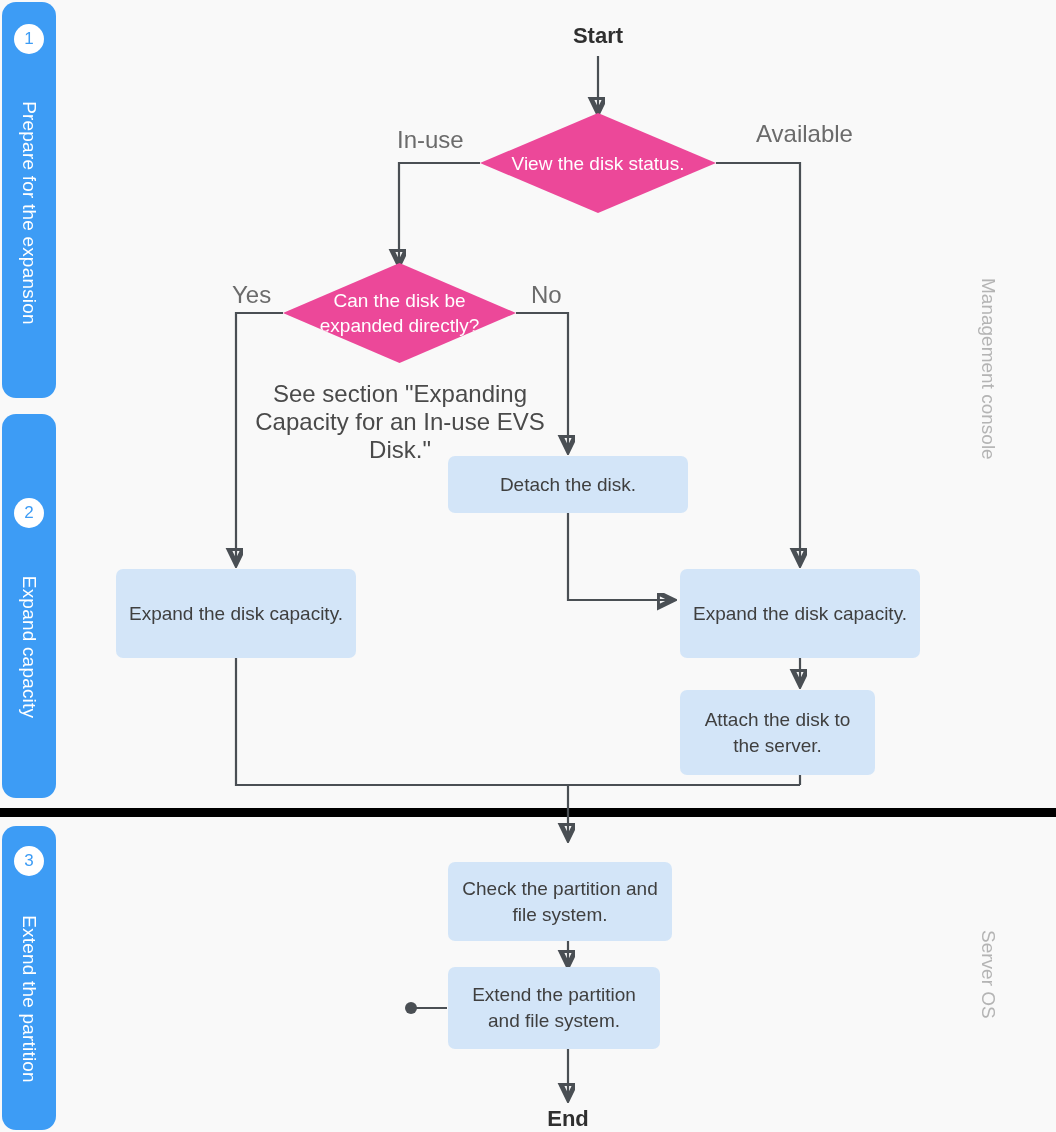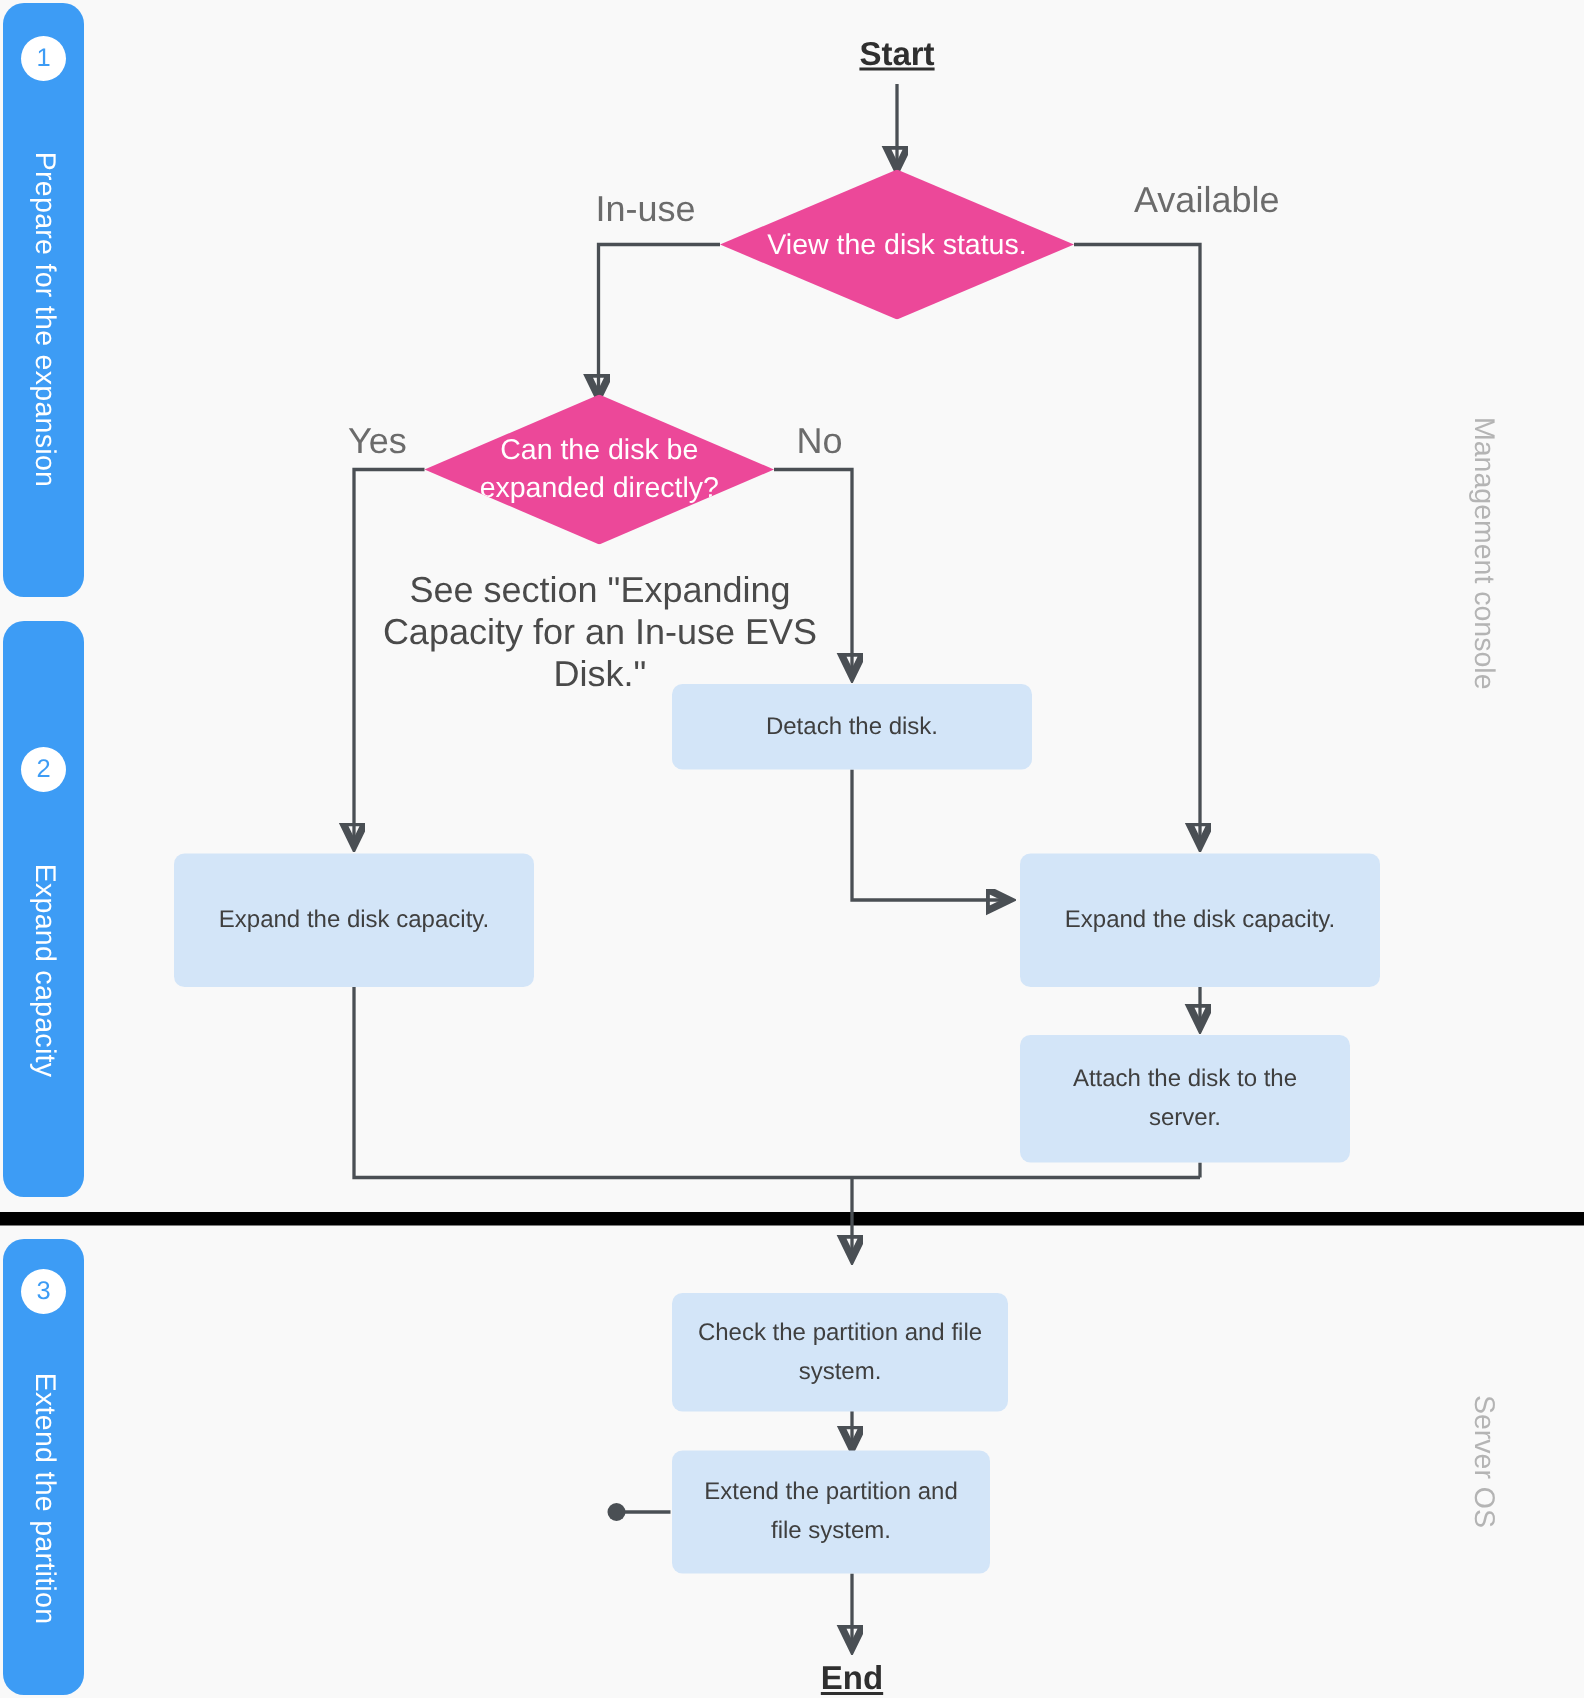--- a/index.html
+++ b/index.html
@@ -60,21 +60,21 @@
   }
   #lane-console{left:999px;top:278px;}
   #lane-os{left:999px;top:930px;}
 
   
   .pbox{
     position:absolute;
     background:#d3e5f8;
     border-radius:7px;
     color:#3f3f3f;
-    font-size:16px;
+    font-size:19px;
     line-height:26px;
     display:flex;align-items:center;justify-content:center;
     text-align:center;
     padding:0 10px;
     box-sizing:border-box;
   }
   .diamond{
     position:absolute;
     background:#ec4899;
     color:#ffffff;
@@ -85,21 +85,20 @@
     clip-path:polygon(50% 0%,100% 50%,50% 100%,0% 50%);
     box-sizing:border-box;
   }
   .terminal{
     position:absolute;
     color:#2f2f2f;
     font-size:22px;
     font-weight:bold;
     text-align:center;
     white-space:nowrap;
-    text-decoration:underline;
   }
   .edgelabel{
     position:absolute;
     color:#6b6b6b;
     font-size:24px;
     white-space:nowrap;
   }
   .note{
     position:absolute;
     background:#ededed;
@@ -188,20 +187,20 @@
   <div class="edgelabel" style="left:531px;top:281px;">No</div>
 
   <div class="edgelabel" style="left:255px;top:380px;width:290px;white-space:normal;text-align:center;color:#4a4a4a;line-height:28px;">See section "Expanding Capacity for an In-use EVS Disk."</div>
 
   <div class="pbox" style="left:448px;top:456px;width:240px;height:57px;">Detach the disk.</div>
 
   <div class="pbox" style="left:116px;top:569px;width:240px;height:89px;">Expand the disk capacity.</div>
 
   <div class="pbox" style="left:680px;top:569px;width:240px;height:89px;">Expand the disk capacity.</div>
 
-  <div class="pbox" style="left:680px;top:690px;width:220px;height:85px;">Attach the disk to the server.</div>
+  <div class="pbox" style="left:680px;top:690px;width:195px;height:85px;">Attach the disk to the server.</div>
 
   <div class="pbox" style="left:448px;top:840px;width:224px;height:79px;margin-top:22px;">Check the partition and file system.</div>
 
   <div class="pbox" style="left:448px;top:967px;width:212px;height:82px;">Extend the partition and file system.</div>
 
 
 </div>
 
 </body></html>

